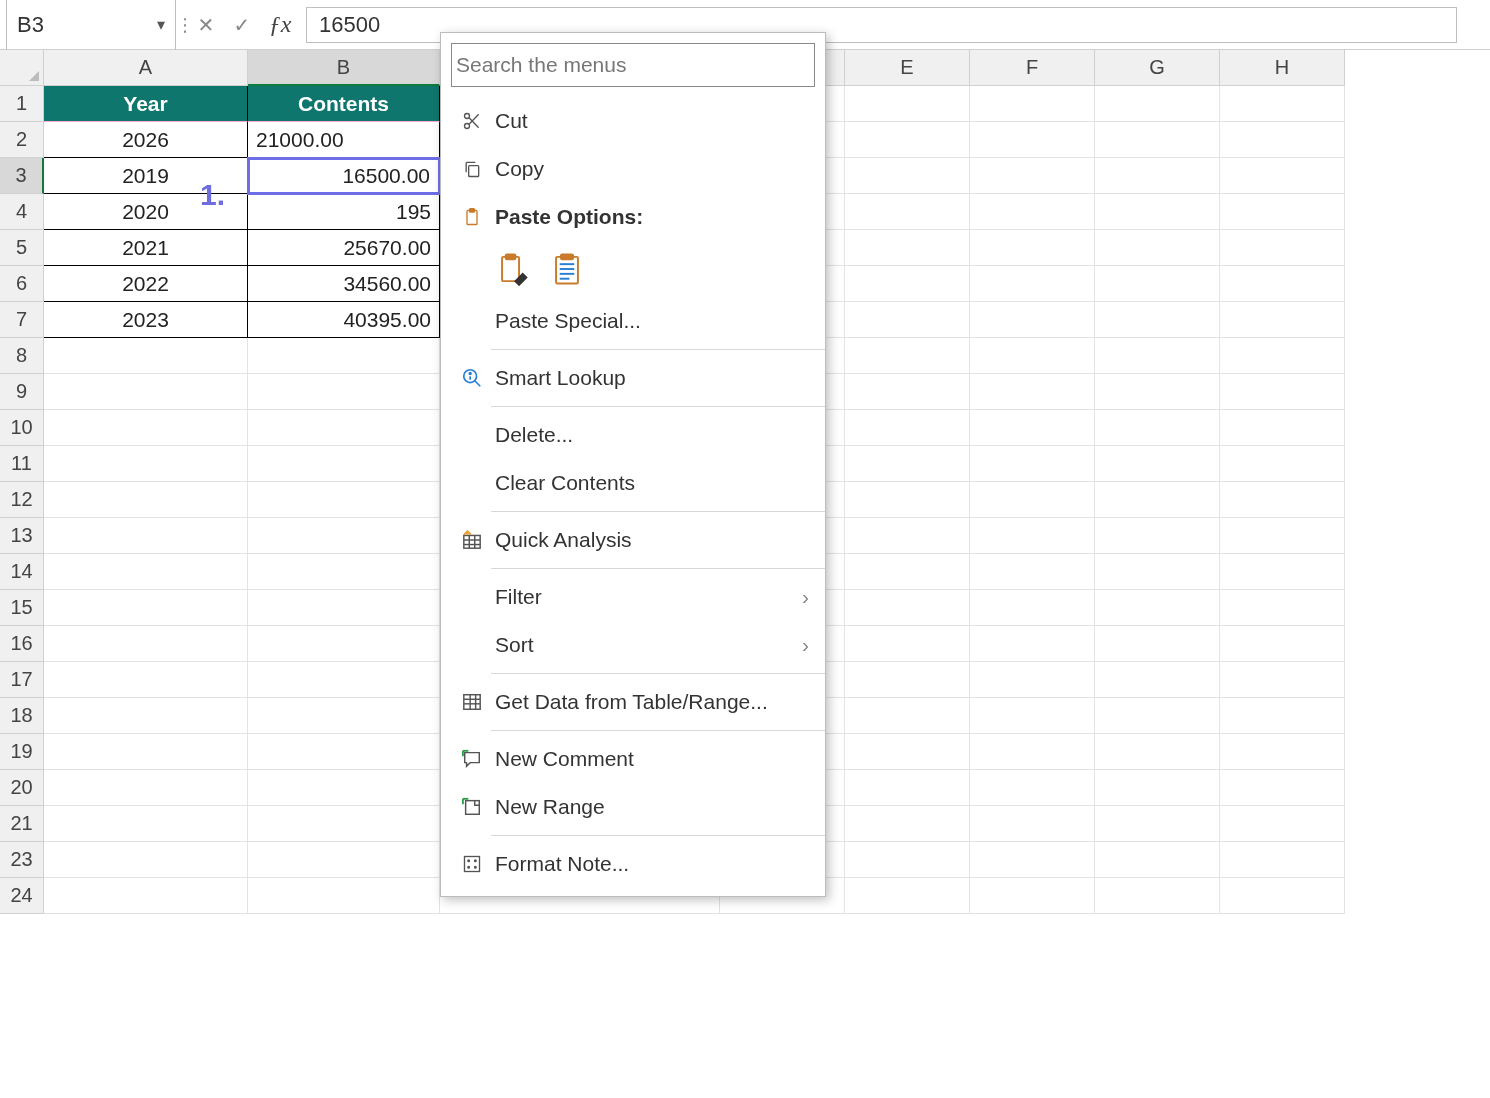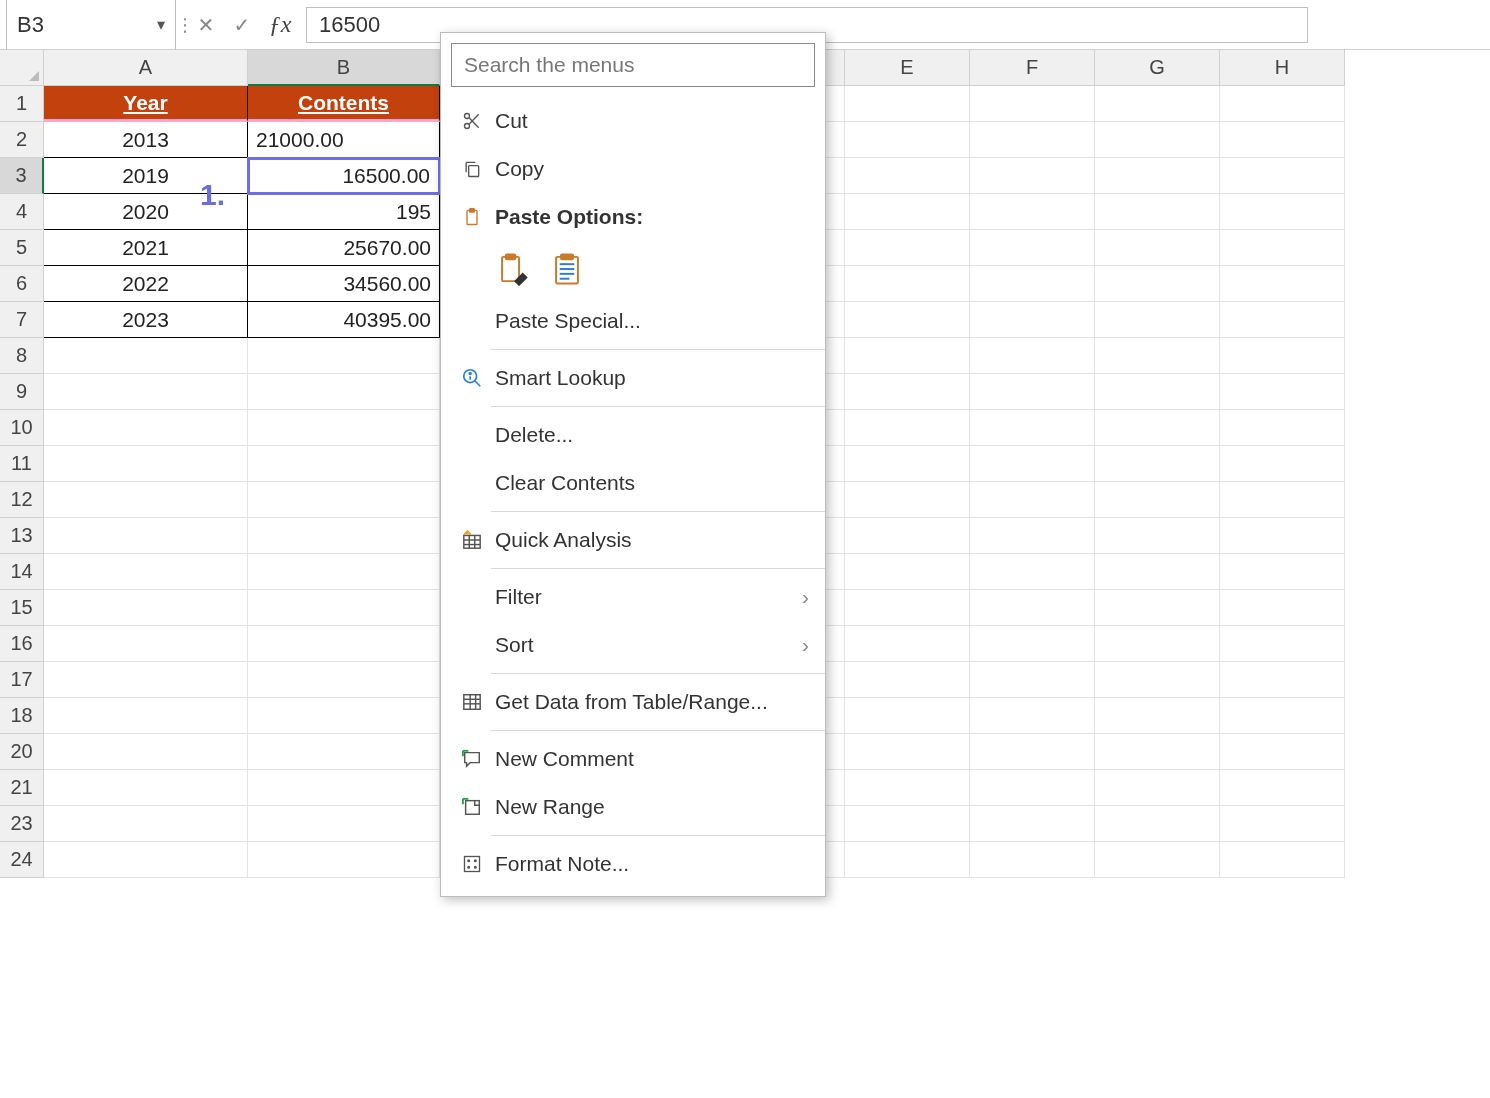--- a/index.html
+++ b/index.html
@@ -38,21 +38,21 @@
   }
   .fx {
     font-style: italic;
     font-family: "Times New Roman", serif;
     font-size: 24px;
     color:#444;
     width:40px; text-align:center;
   }
   .formula-input {
     flex:0 0 auto;
-    width: 1002px;
+    width: 1151px;
     height:36px;
     border:1px solid #bfbfbf;
     margin-left:6px;
     padding:0 12px;
     font-size:22px;
     display:flex; align-items:center;
     color:#333;
   }
   
   .grid {
@@ -106,27 +106,26 @@
     border-right:1px solid #e3e3e3;
     border-bottom:1px solid #e3e3e3;
     display:flex; align-items:center;
     font-size:21px;
     padding:0 8px;
     color:#222;
   }
   .c-A{width:204px;} .c-B{width:192px;} .c-C{width:280px;} .c-D{width:125px;}
   .c-E{width:125px;} .c-F{width:125px;} .c-G{width:125px;} .c-H{width:125px;}
   .hdr-cell {
-    background:#c2410c;
+    background:#0f766e;
     color:#fff;
     font-weight:600;
     justify-content:center;
     border-right:1px solid #000;
-    border-bottom:3px solid #f9a8d4;
-    text-decoration:underline;
+    border-bottom:1px solid #f9a8d4;
   }
   .data-cell {
     border-right:1px solid #000;
     border-bottom:1px solid #000;
     justify-content:center;
   }
   .data-cell.b { justify-content:flex-end; }
   .data-cell.b.left { justify-content:flex-start; }
   .sel-cell {
     position:relative;
@@ -150,21 +149,21 @@
     background:#fff;
     border:1px solid #bcbcbc;
     box-shadow:3px 3px 10px rgba(0,0,0,.25);
     padding-bottom:8px;
   }
   .ctx-search {
     margin:10px;
     height:44px;
     border:1px solid #8a8a8a;
     display:flex; align-items:center;
-    padding:0 12px;
+    padding:0 4px;
     color:#777; font-size:21px;
   }
   .ctx-item {
     display:flex; align-items:center;
     height:48px;
     padding:0 14px 0 14px;
     font-size:21px; color:#333;
     position:relative;
   }
   .ctx-icon {
@@ -222,21 +221,21 @@
       <div class="cell c-C"></div>
       <div class="cell c-D"></div>
       <div class="cell c-E"></div>
       <div class="cell c-F"></div>
       <div class="cell c-G"></div>
       <div class="cell c-H"></div>
     </div>
 
     <div class="row">
       <div class="row-h">2</div>
-      <div class="cell c-A data-cell">2013</div>
+      <div class="cell c-A data-cell">2026</div>
       <div class="cell c-B data-cell b left">21000.00</div>
       <div class="cell c-C"></div>
       <div class="cell c-D"></div>
       <div class="cell c-E"></div>
       <div class="cell c-F"></div>
       <div class="cell c-G"></div>
       <div class="cell c-H"></div>
     </div>
 
     <div class="row">
@@ -414,20 +413,31 @@
         <div class="cell c-A"></div>
         <div class="cell c-B"></div>
         <div class="cell c-C"></div>
         <div class="cell c-D"></div>
         <div class="cell c-E"></div>
         <div class="cell c-F"></div>
         <div class="cell c-G"></div>
         <div class="cell c-H"></div>
       </div>
     <div class="row">
+        <div class="row-h">19</div>
+        <div class="cell c-A"></div>
+        <div class="cell c-B"></div>
+        <div class="cell c-C"></div>
+        <div class="cell c-D"></div>
+        <div class="cell c-E"></div>
+        <div class="cell c-F"></div>
+        <div class="cell c-G"></div>
+        <div class="cell c-H"></div>
+      </div>
+    <div class="row">
         <div class="row-h">20</div>
         <div class="cell c-A"></div>
         <div class="cell c-B"></div>
         <div class="cell c-C"></div>
         <div class="cell c-D"></div>
         <div class="cell c-E"></div>
         <div class="cell c-F"></div>
         <div class="cell c-G"></div>
         <div class="cell c-H"></div>
       </div>

